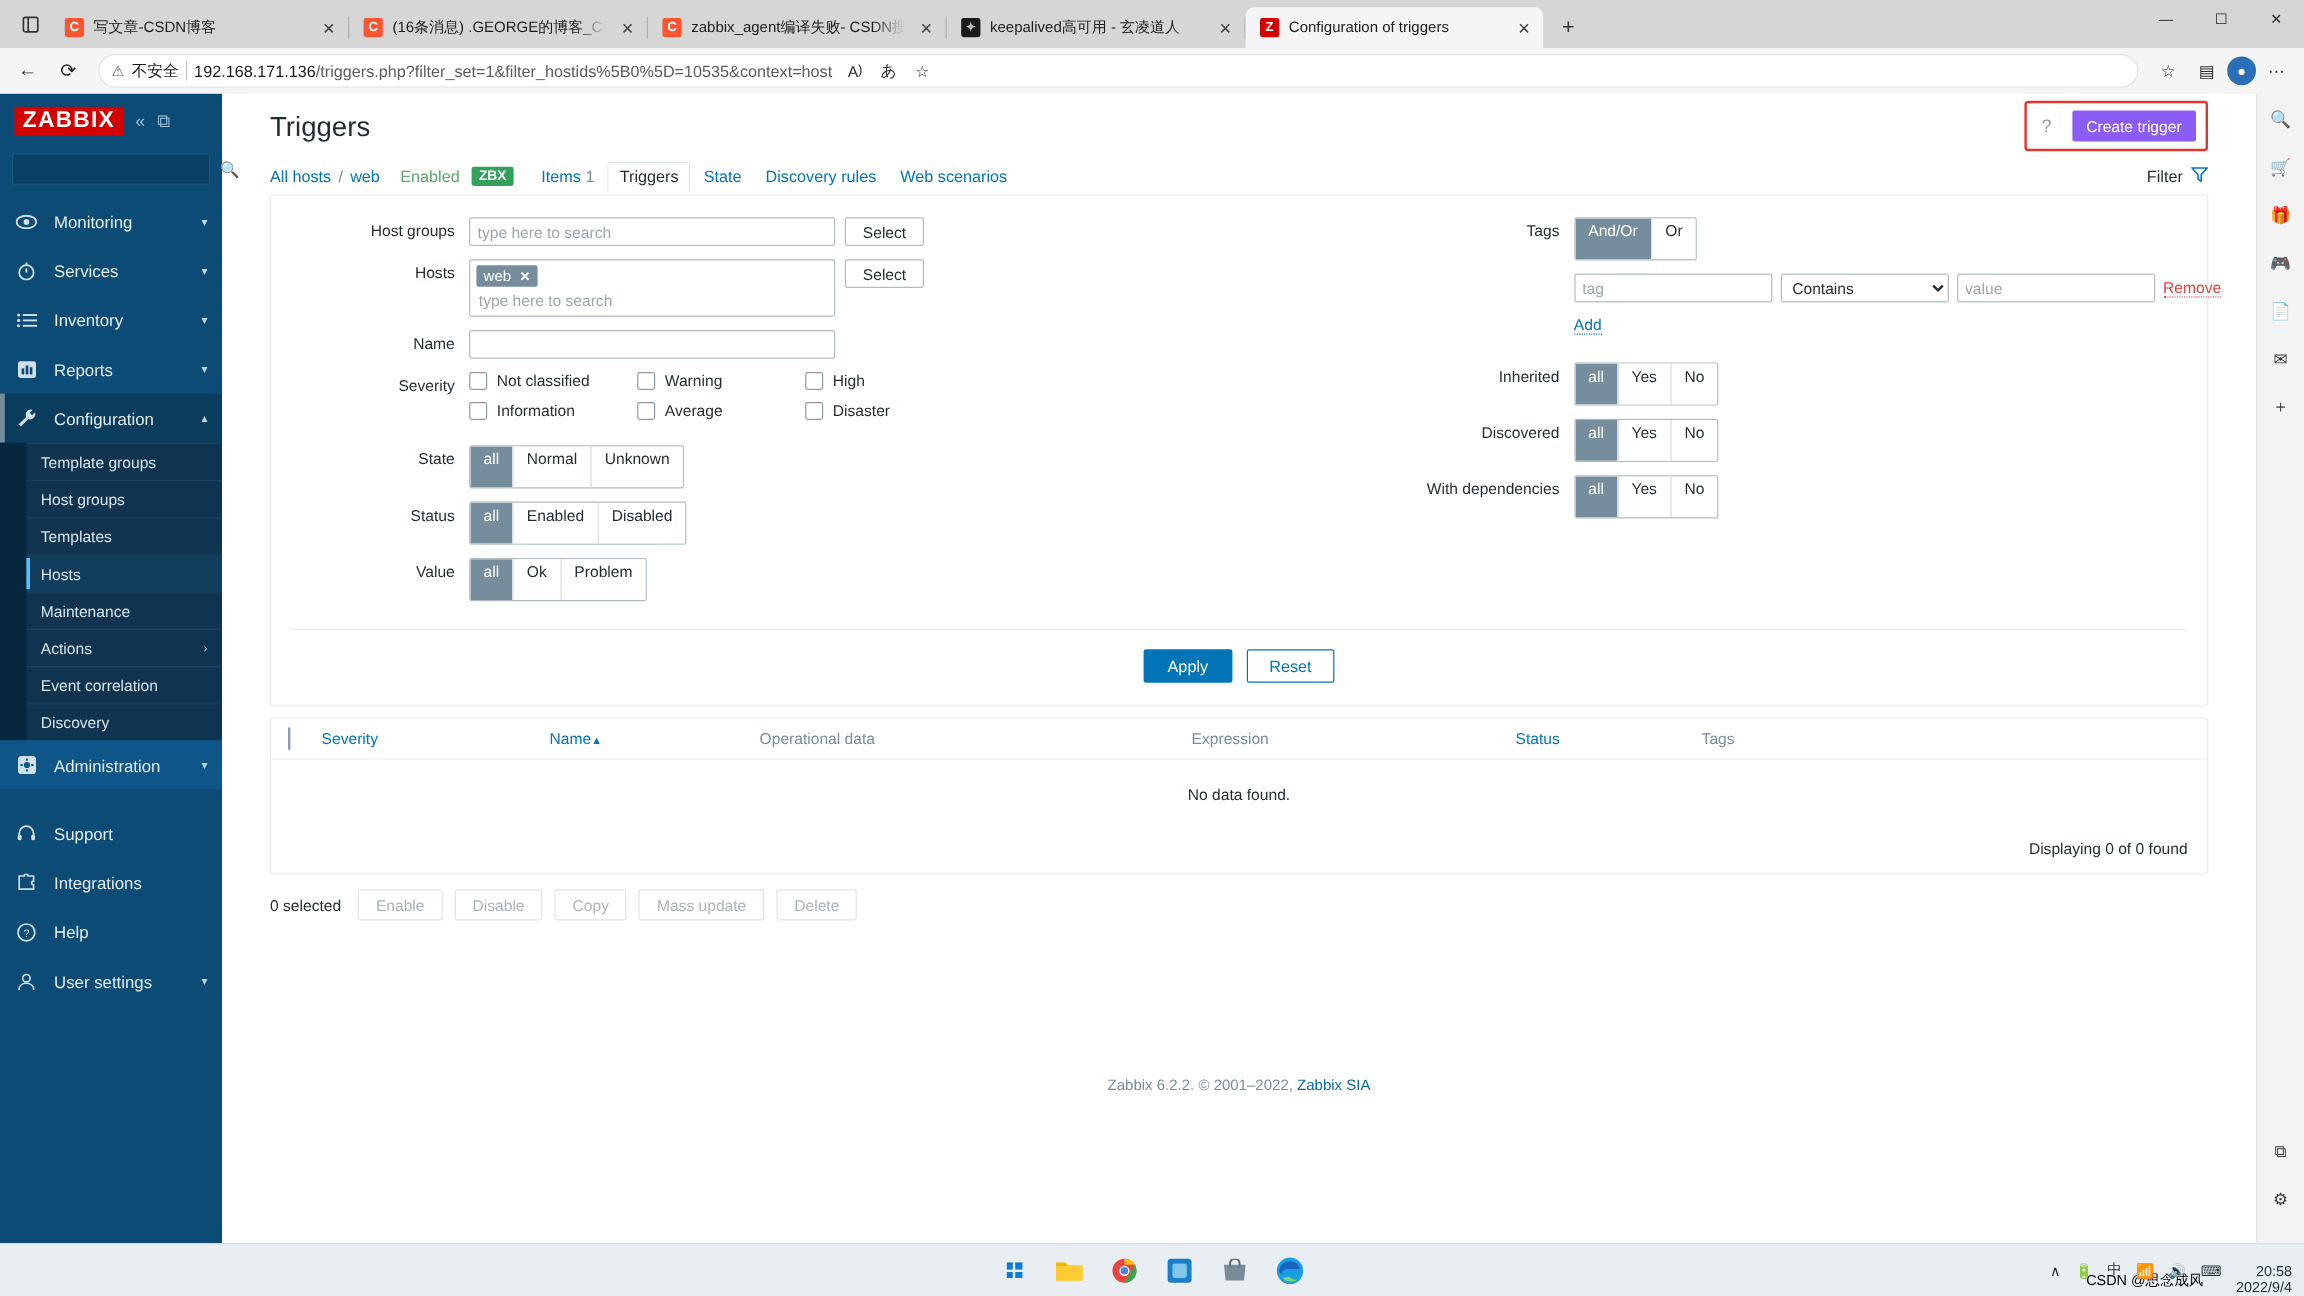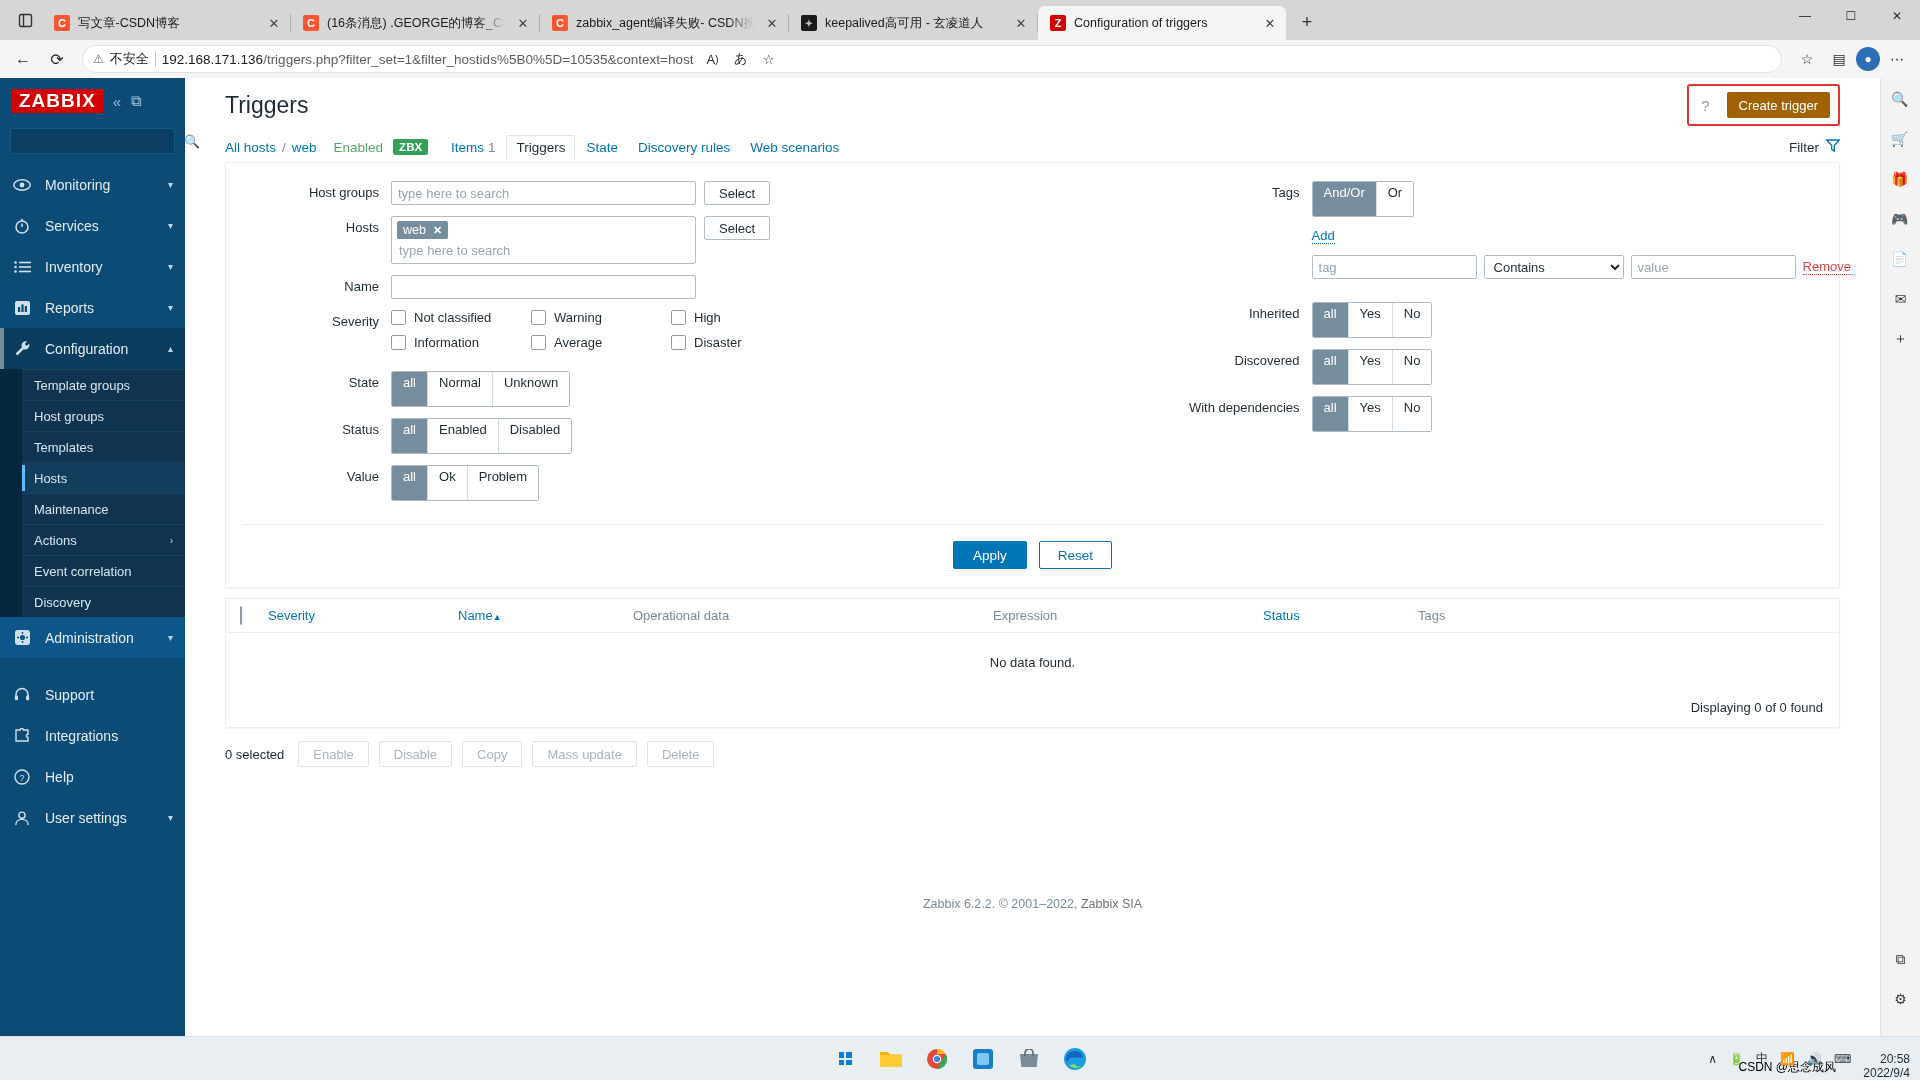--- a/index.html
+++ b/index.html
@@ -138,21 +138,21 @@
   
   .zbx-content { flex:1 1 auto; background:#ffffff; position:relative; overflow:hidden; }
   .page-head { height:54px; display:flex; align-items:center; padding:0 20px; justify-content:space-between; }
   .page-title { font-size:23px; color:#1f2c33; }
   .head-right { display:flex; align-items:center; gap:12px; position:relative; }
   .create-wrap {
     border:2px solid #e3342f; border-radius:3px; padding:6px 8px; display:flex; align-items:center; gap:12px;
   }
   .help-q { color:#8c9aa4; font-size:15px; width:18px; text-align:center; }
   .btn-create {
-    background:#a16207; color:#fff; border:none; border-radius:2px;
+    background:#8b5cf6; color:#fff; border:none; border-radius:2px;
     height:26px; padding:0 12px; font-size:13px; font-family:"Liberation Sans", sans-serif;
   }
 
   .breadcrumb-row {
     height:30px; display:flex; align-items:center; padding:0 20px; gap:0;
     font-size:13.5px; border-bottom:none;
   }
   .crumb { color:#0275b8; margin-right:3px; }
   .crumb-sep { color:#768d9e; margin:0 6px 0 3px; }
   .crumb-enabled { color:#59a869; margin-left:14px; margin-right:10px; }
@@ -243,21 +243,21 @@
   .nodata { text-align:center; color:#1f2c33; font-size:13px; padding:22px 0 20px 0; }
   .table-footer { padding:10px 16px 12px 0; text-align:right; color:#1f2c33; font-size:13px; }
 
   .mass-bar { display:flex; align-items:center; gap:10px; padding:13px 20px 0 20px; }
   .mass-count { font-size:13px; color:#1f2c33; margin-right:4px;text-align:center; }
   .btn-dis { height:26px; padding:0 14px; font-size:13px; border:1px solid #dfe4e7;
              background:#fff; color:#a9b4bb; border-radius:2px;
              font-family:"Liberation Sans", sans-serif; }
 
   .zbx-footer { text-align:center; font-size:12.5px; color:#768d9e; padding-top:130px; }
-  .zbx-footer a { color:#737373; text-decoration:none; }
+  .zbx-footer a { color:#0369a1; text-decoration:none; }
 
   
   .edge-rail {
     width:40px; flex:0 0 40px; background:#f3f3f3; border-left:1px solid #e4e4e4;
     display:flex; flex-direction:column; align-items:center; padding-top:8px; gap:14px;
   }
   .edge-rail .ri { width:26px; height:26px; display:flex; align-items:center;
                    justify-content:center; font-size:14px; color:#3a3a3a; border-radius:4px; }
   .edge-rail .spacer { flex:1 1 auto; }
 
@@ -646,31 +646,31 @@
             <div class="frow">
               <div class="flabel r">Tags</div>
               <div class="radioset">
                 <span class="on">And/Or</span>
                 <span>Or</span>
               </div>
             </div>
 
             <div class="frow">
               <div class="flabel r"></div>
-              <a class="lnk">Add</a>
-            </div>
-
-            <div class="frow">
-              <div class="flabel r"></div>
               <div class="tagrow">
                 <input class="inp" style="width: 165px;" placeholder="tag">
                 <select class="sel"><option>Contains</option><option>Equals</option><option>Exists</option><option>Does not exist</option><option>Does not equal</option><option>Does not contain</option></select>
                 <input class="inp" style="width: 165px;" placeholder="value">
                 <a class="lnk red">Remove</a>
               </div>
+            </div>
+
+            <div class="frow">
+              <div class="flabel r"></div>
+              <a class="lnk">Add</a>
             </div>
 
             <div class="frow" style="margin-top:12px">
               <div class="flabel r">Inherited</div>
               <div class="radioset">
                 <span class="on">all</span>
                 <span>Yes</span>
                 <span>No</span>
               </div>
             </div>

